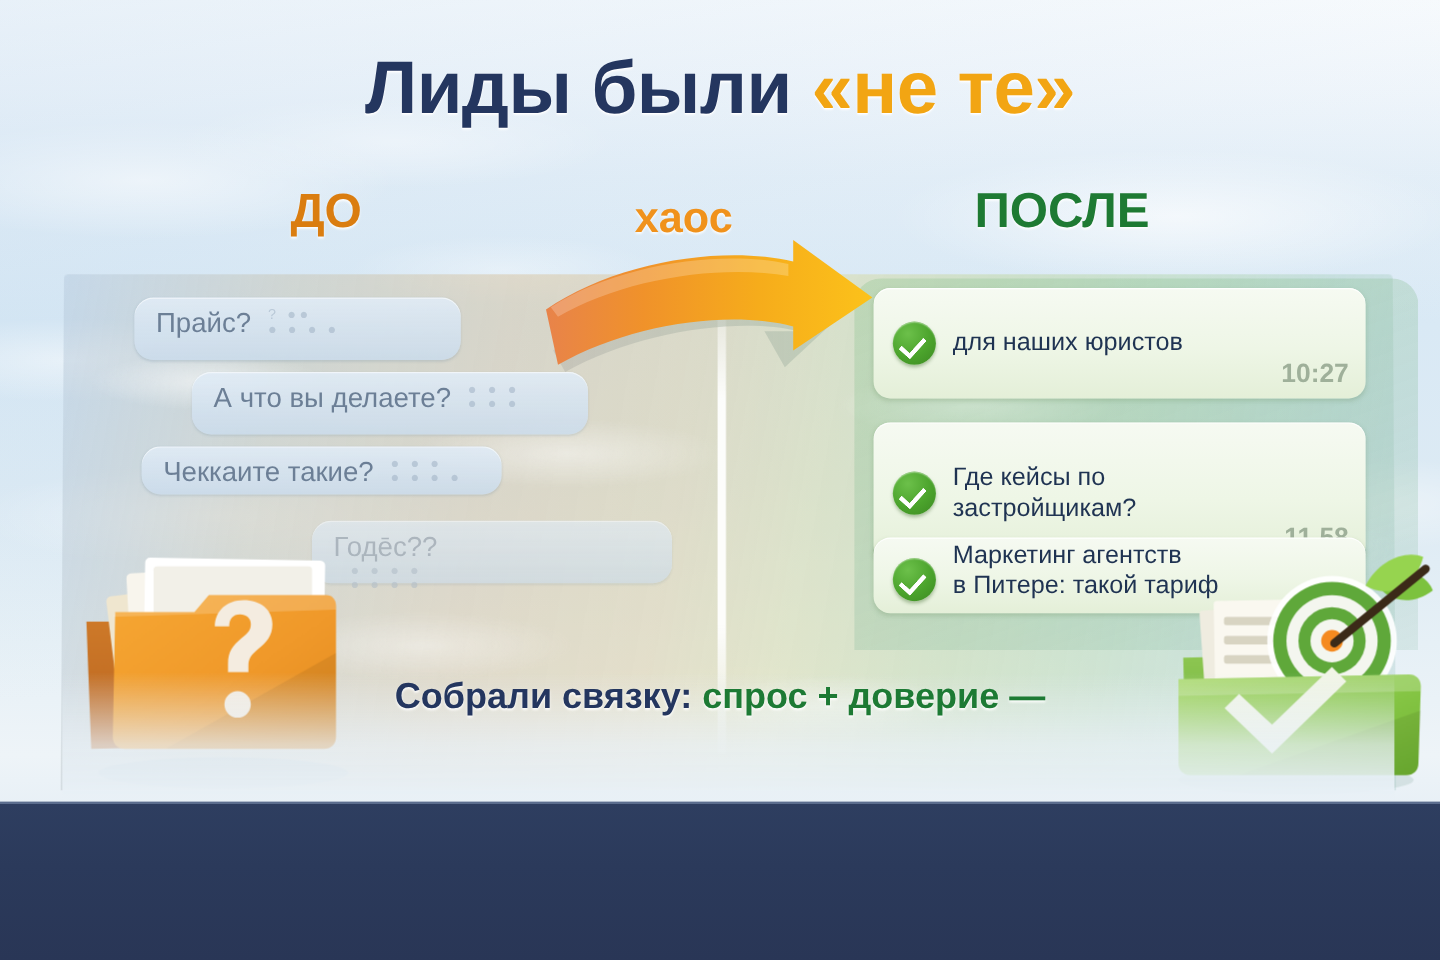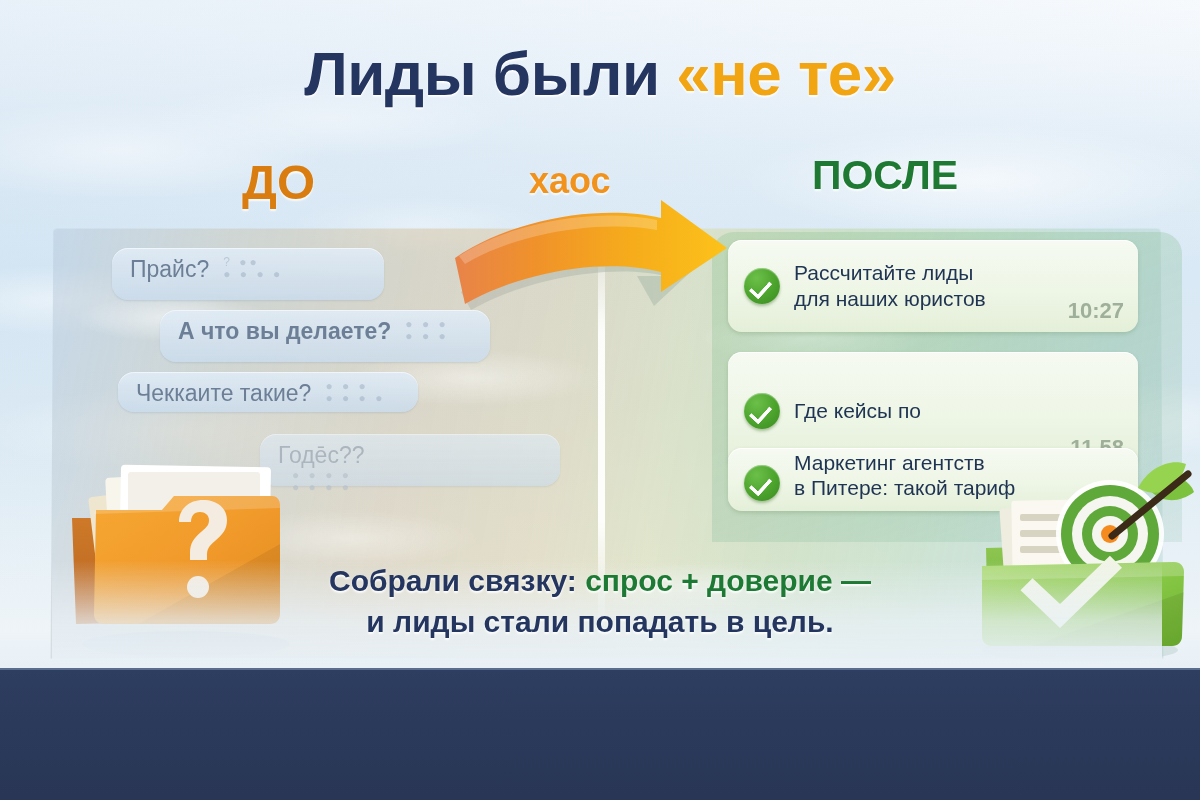--- a/index.html
+++ b/index.html
@@ -117,21 +117,21 @@
     white-space: nowrap;
     text-shadow: 0 2px 2px rgba(255,255,255,.85), 0 1px 0 rgba(255,255,255,.9);
   }
   .title .t-navy { color: #24365f; }
   .title .t-amber { color: #f2a513; }
 
   
   .h-do {
     position: absolute;
     left: 242px; top: 154px;
-    font-size: 49px; font-weight: bold;
+    font-size: 40px; font-weight: bold;
     color: #da7d10;
     text-shadow: 0 2px 2px rgba(255,255,255,.85);
   }
   .h-chaos {
     position: absolute;
     left: 529px; top: 160px;
     font-size: 36px; font-weight: bold;
     color: #f0921c;
     text-shadow: 0 2px 2px rgba(255,255,255,.85);
   }
@@ -167,21 +167,21 @@
     margin-left: 14px;
     opacity: .55;
     color: #9fb1c4;
     font-size: 12px;
     letter-spacing: 3px;
     line-height: 1;
   }
   .lb-dots span { display: block; }
 
   .lb1 { left: 52px;  top: 10px;  width: 272px; height: 52px; }
-  .lb2 { left: 100px; top: 72px;  width: 330px; height: 52px; font-weight: bold; }
+  .lb2 { left: 100px; top: 72px;  width: 330px; height: 52px; }
   .lb3 { left: 58px;  top: 134px; width: 300px; height: 40px; }
   .lb4 { left: 200px; top: 196px; width: 300px; height: 52px; }
 
   
   .lb1::before {
     content: "";
     position: absolute;
     left: -10px; top: 26px;
     width: 18px; height: 20px;
     background: rgba(214,228,241,.9);
@@ -327,30 +327,30 @@
           <span>● ● ● ●</span>
         </span>
     </div>
   </div>
 
   <div class="right-panel"></div>
 
   <div class="rb rb1">
     <div class="check-icon"></div>
     <div class="rb-body">
-      <div class="rb-text">Рассчитайте лиды</div>
       <div class="rb-text">для наших юристов</div>
     </div>
     <div class="rb-time">10:27</div>
   </div>
 
   <div class="rb rb2">
     <div class="check-icon"></div>
     <div class="rb-body">
       <div class="rb-text">Где кейсы по</div>
+      <div class="rb-text">застройщикам?</div>
     </div>
     <div class="rb-time">11.58</div>
   </div>
 
   <div class="rb rb3">
     <div class="check-icon"></div>
     <div class="rb-body">
       <div class="rb-text">Маркетинг агентств</div>
       <div class="rb-text">в Питере: такой тариф</div>
     </div>
@@ -458,18 +458,17 @@
 
       <path d="M68,142 L100,172 L158,116 L172,130 L100,200 L54,156 Z" fill="#f1f5e6" transform="translate(0,-18) scale(0.86) translate(14,14)"></path>
       <circle cx="104" cy="148" r="8" fill="#f1f5e6"></circle>
     </svg>
   </div>
 
   <div class="panel-fade"></div>
 
   <div class="caption">
     <div><span class="c-navy">Собрали связку: </span><span class="c-green">спрос + доверие —</span></div>
-    <div class="c-navy">и лиды стали попадать в цель.</div>
   </div>
 
   <div class="bottom-bar"></div>
 
 </div>
 
 </body></html>

